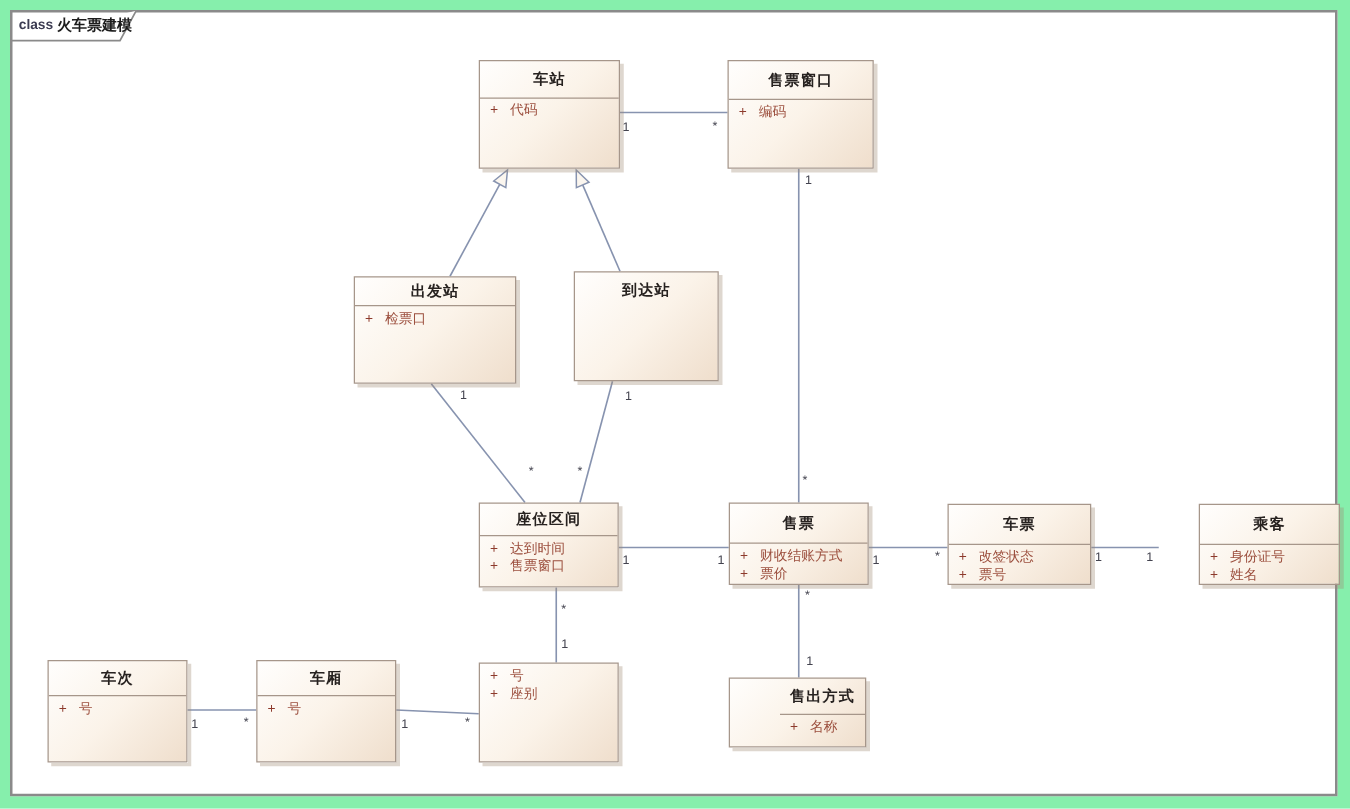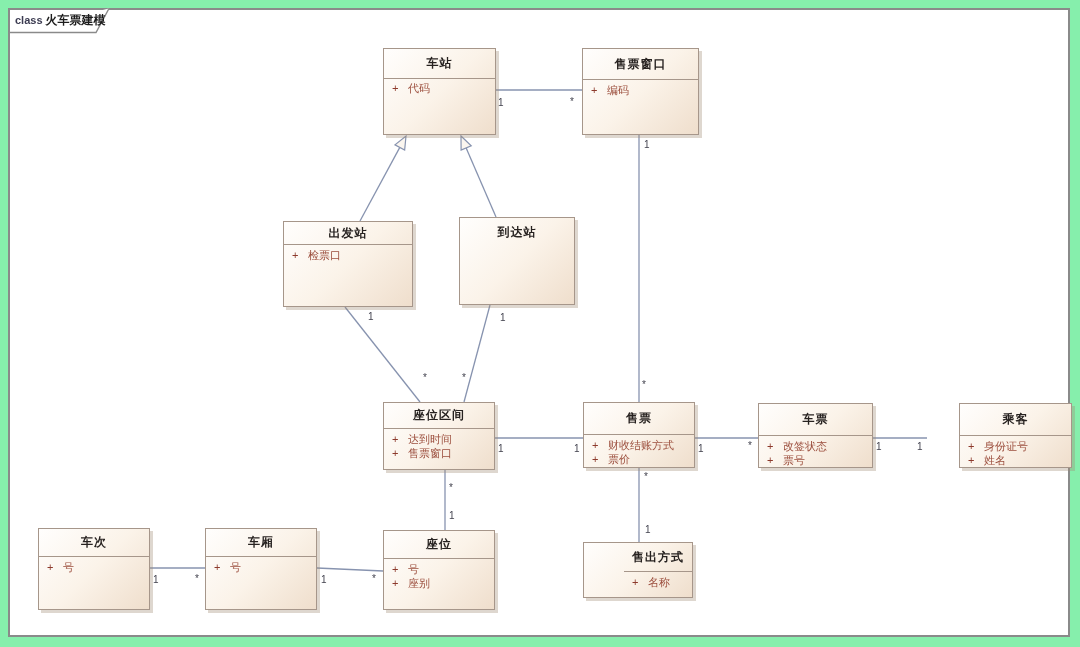--- a/index.html
+++ b/index.html
@@ -209,21 +209,20 @@
       <div class="uml-class" style="left: 205px; top: 528px; width: 112px; height: 82px;">
         <div class="uml-title with-divider" style="height: 27px;">车厢</div>
         <div class="uml-attrs">
           <div class="uml-attr">
             <span class="vis">+</span>
             <span>号</span>
           </div>
         </div>
       </div>
       <div class="uml-class" style="left: 383px; top: 530px; width: 112px; height: 80px;">
-        <div class="uml-title with-divider" style="height: 27px;">座位</div>
         <div class="uml-attrs">
           <div class="uml-attr">
             <span class="vis">+</span>
             <span>号</span>
           </div>
           <div class="uml-attr">
             <span class="vis">+</span>
             <span>座别</span>
           </div>
         </div>

